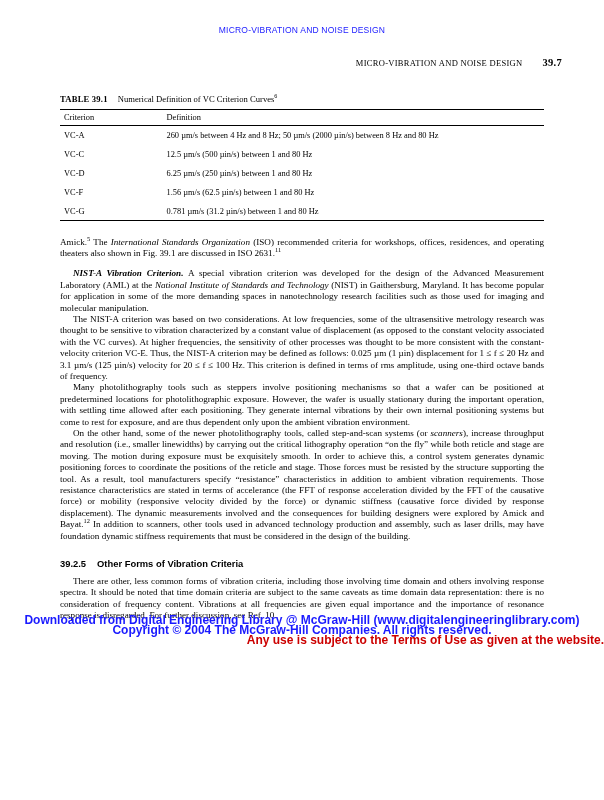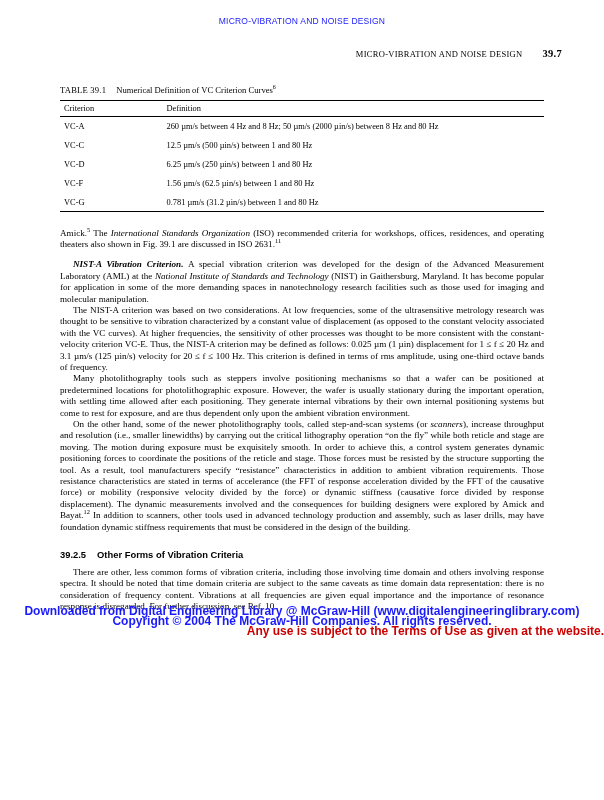--- a/index.html
+++ b/index.html
@@ -13,20 +13,21 @@
     font-family: "Liberation Serif", serif;
     color: #000000;
     position: relative;
     overflow: hidden;
   }
   .page {
     position: relative;
     width: 604px;
     height: 649px;
     box-sizing: border-box;
+    margin-top: 9px;
   }
   .top-banner {
     text-align: center;
     color: #1a1aff;
     font-family: "Liberation Sans", sans-serif;
     font-size: 8.5px;
     letter-spacing: 0.2px;
     padding-top: 16px;
   }
   .running-head {
@@ -52,21 +53,21 @@
   }
   
   .table-block {
     margin-top: 26px;
   }
   .table-caption {
     font-size: 8.6px;
     margin-bottom: 5px;
   }
   .table-caption .tbl-label {
-    font-weight: normal;
+    font-weight: bold;
     font-family: "Liberation Serif", serif;
     letter-spacing: 0.2px;
   }
   .table-caption .tbl-title {
     margin-left: 10px;
   }
   .table-caption sup {
     font-size: 6px;
     vertical-align: super;
   }

